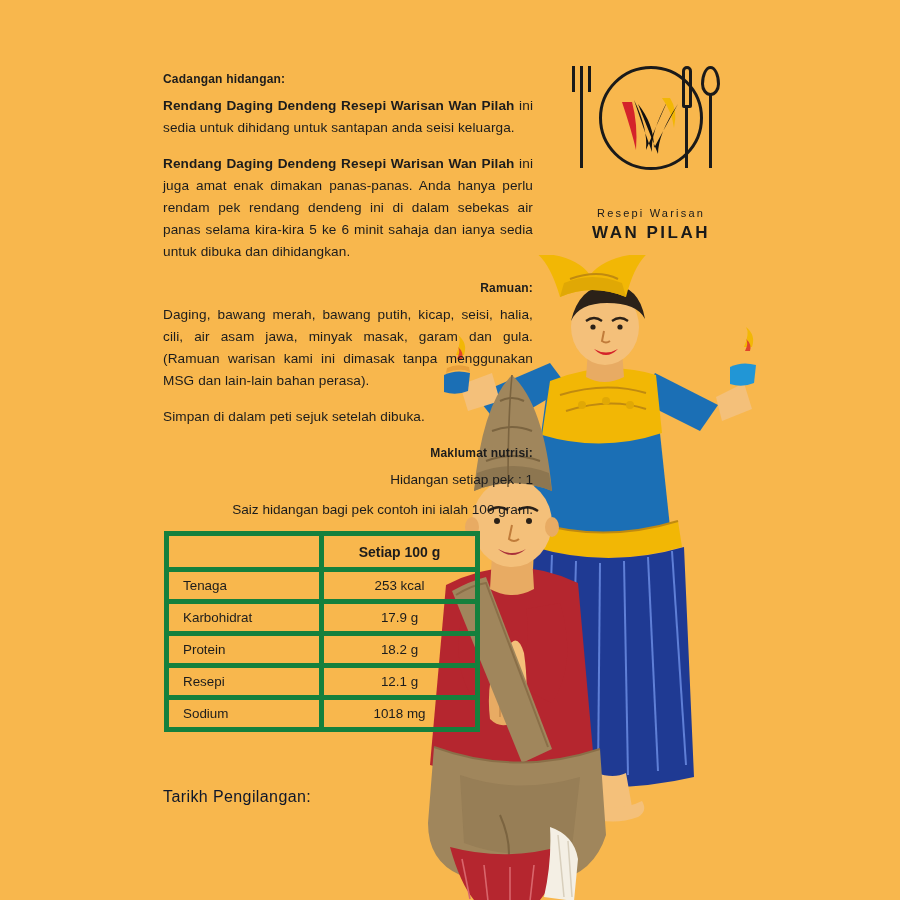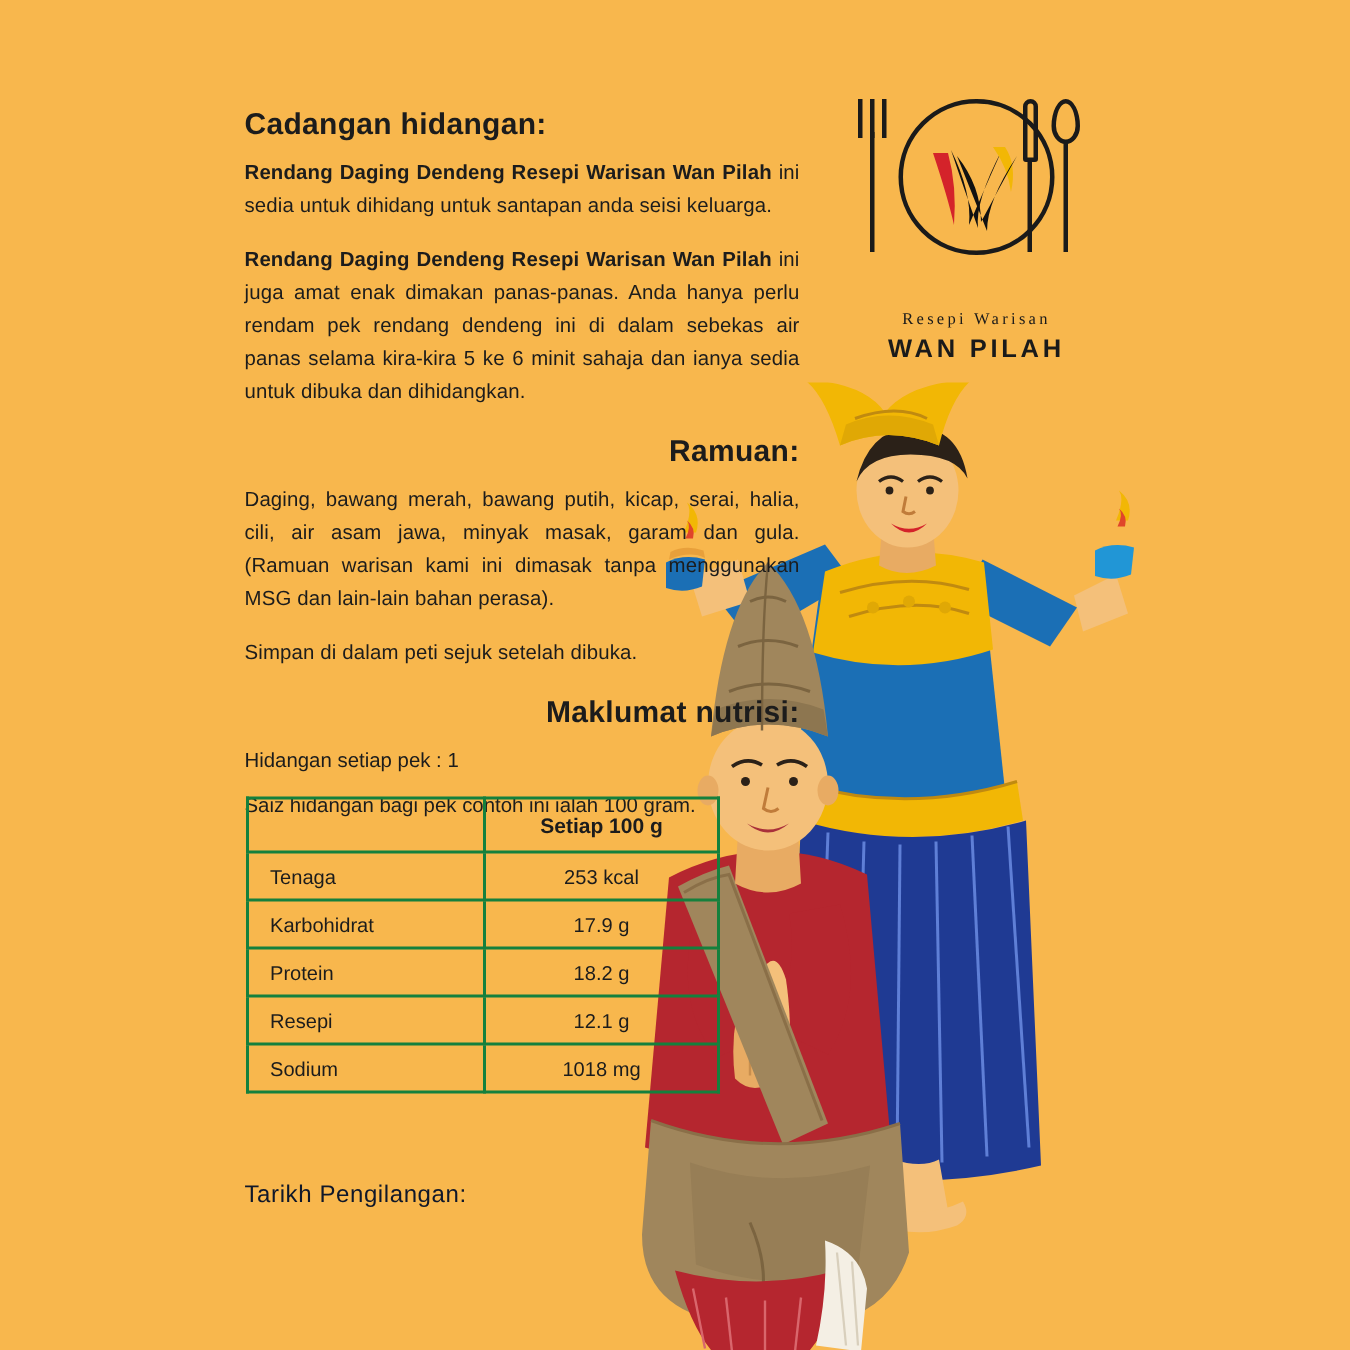--- a/index.html
+++ b/index.html
@@ -103,70 +103,71 @@
     top: 48px;
     width: 3px;
     height: 62px;
     background: #1a1a1a;
   }
   .logo-sub {
     font-size: 11px;
     letter-spacing: 2.2px;
     color: #1a1a1a;
     margin-top: -16px;
-    font-family: Liberation Serif, serif;
+    font-family: Liberation Sans, sans-serif;
   }
   .logo-name {
     font-size: 17px;
     font-weight: bold;
     letter-spacing: 2.5px;
     color: #1a1a1a;
     margin-top: 4px;
   }
 
   
   .content {
     position: absolute;
     left: 163px;
     top: 72px;
     width: 370px;
     color: #1c1c1c;
   }
   .heading {
-    font-size: 20px;
+    font-size: 12px;
     font-weight: bold;
     margin: 0 0 9px 0;
     letter-spacing: 0.2px;
   }
   .para {
     font-size: 13.6px;
     line-height: 1.62;
     margin: 0 0 14px 0;
     text-align: justify;
     letter-spacing: 0.1px;
   }
   .para b { font-weight: bold; }
   .line {
     font-size: 13.6px;
     line-height: 1.62;
     margin: 0 0 8px 0;
+    text-align: right;
   }
   .heading.sp { margin-top: 18px; text-align: right; }
 
   
   .nutri-table {
     position: absolute;
     left: 164px;
     top: 531px;
     width: 316px;
     border-collapse: collapse;
     color: #1c1c1c;
   }
   .nutri-table td {
-    border: 2px solid #15803d;
+    border: 5px solid #15803d;
     height: 32px;
     font-size: 13.4px;
     padding: 0 14px;
     box-sizing: border-box;
   }
   .nutri-table td.val {
     text-align: center;
     width: 156px;
   }
   .nutri-table tr.head td {
@@ -347,21 +348,21 @@
 
   <div class="content">
 
     <div class="heading">Cadangan hidangan:</div>
 
     <p class="para"><b>Rendang Daging Dendeng Resepi Warisan Wan Pilah</b><span> ini sedia untuk dihidang untuk santapan anda seisi keluarga.</span></p>
 
     <p class="para"><b>Rendang Daging Dendeng Resepi Warisan Wan Pilah</b><span> ini juga amat enak dimakan panas-panas. Anda hanya perlu rendam pek rendang dendeng ini di dalam sebekas air panas selama kira-kira 5 ke 6 minit sahaja dan ianya sedia untuk dibuka dan dihidangkan.</span></p>
 
     <div class="heading sp">Ramuan:</div>
-    <p class="para">Daging, bawang merah, bawang putih, kicap, serai, halia, cili, air asam jawa, minyak masak, garam dan gula. (Ramuan warisan  kami ini dimasak tanpa menggunakan MSG dan lain-lain bahan perasa).</p>
+    <p class="para">Daging, bawang merah, bawang putih, kicap, seisi, halia, cili, air asam jawa, minyak masak, garam dan gula. (Ramuan warisan  kami ini dimasak tanpa menggunakan MSG dan lain-lain bahan perasa).</p>
 
     <p class="para">Simpan di dalam peti sejuk setelah dibuka.</p>
 
     <div class="heading sp">Maklumat nutrisi:</div>
     <div class="line">Hidangan setiap pek : 1</div>
     <div class="line">Saiz hidangan bagi pek contoh ini ialah 100 gram.</div>
   </div>
 
   <table class="nutri-table">
     <tbody>

